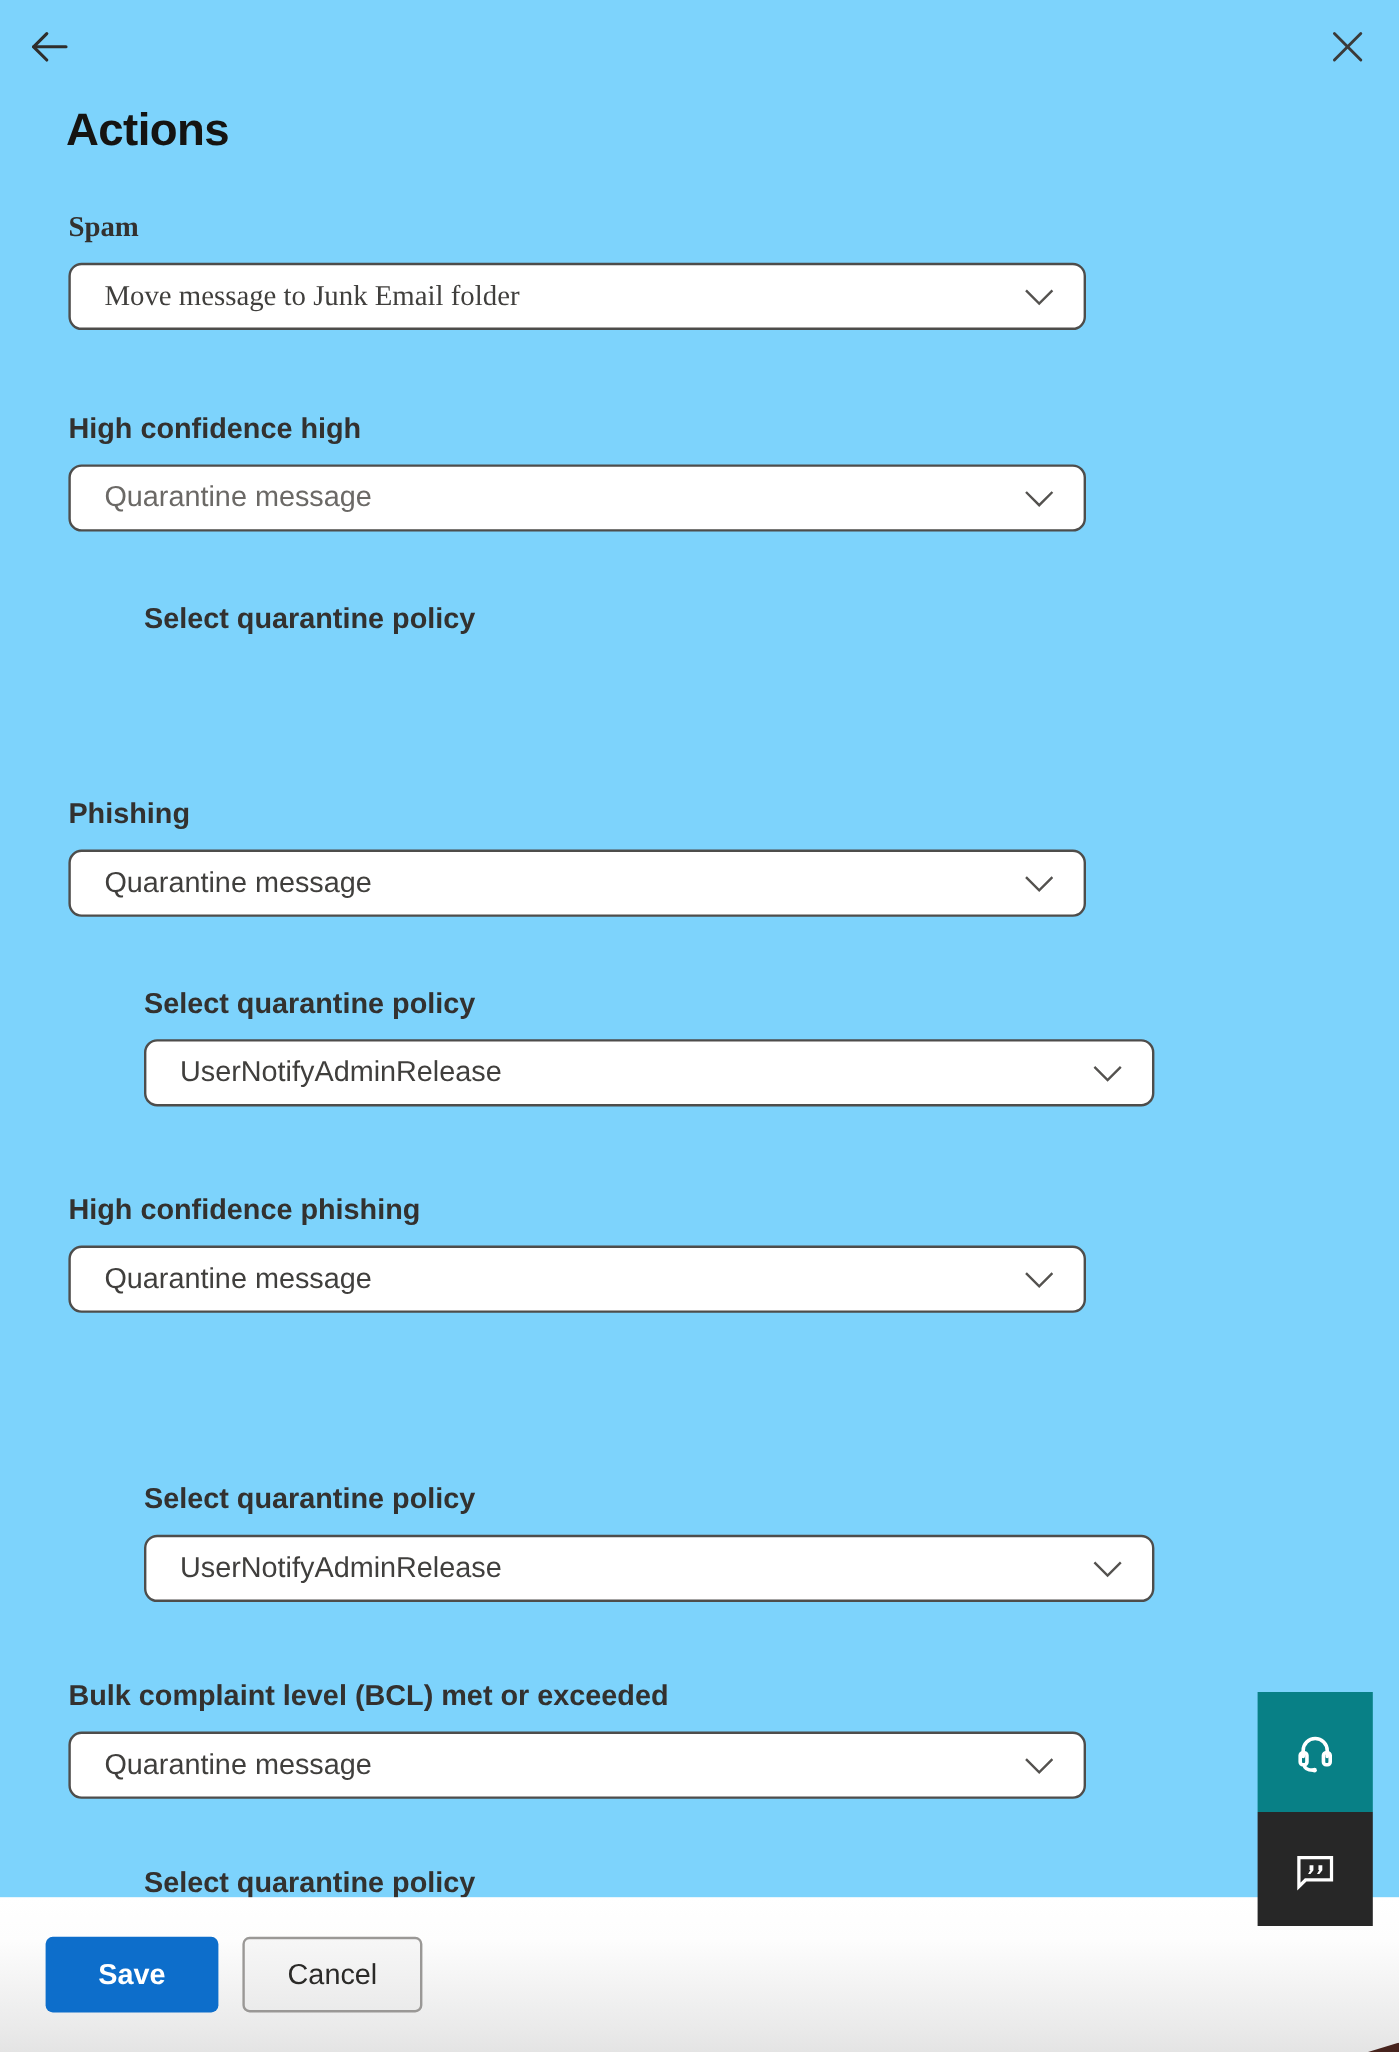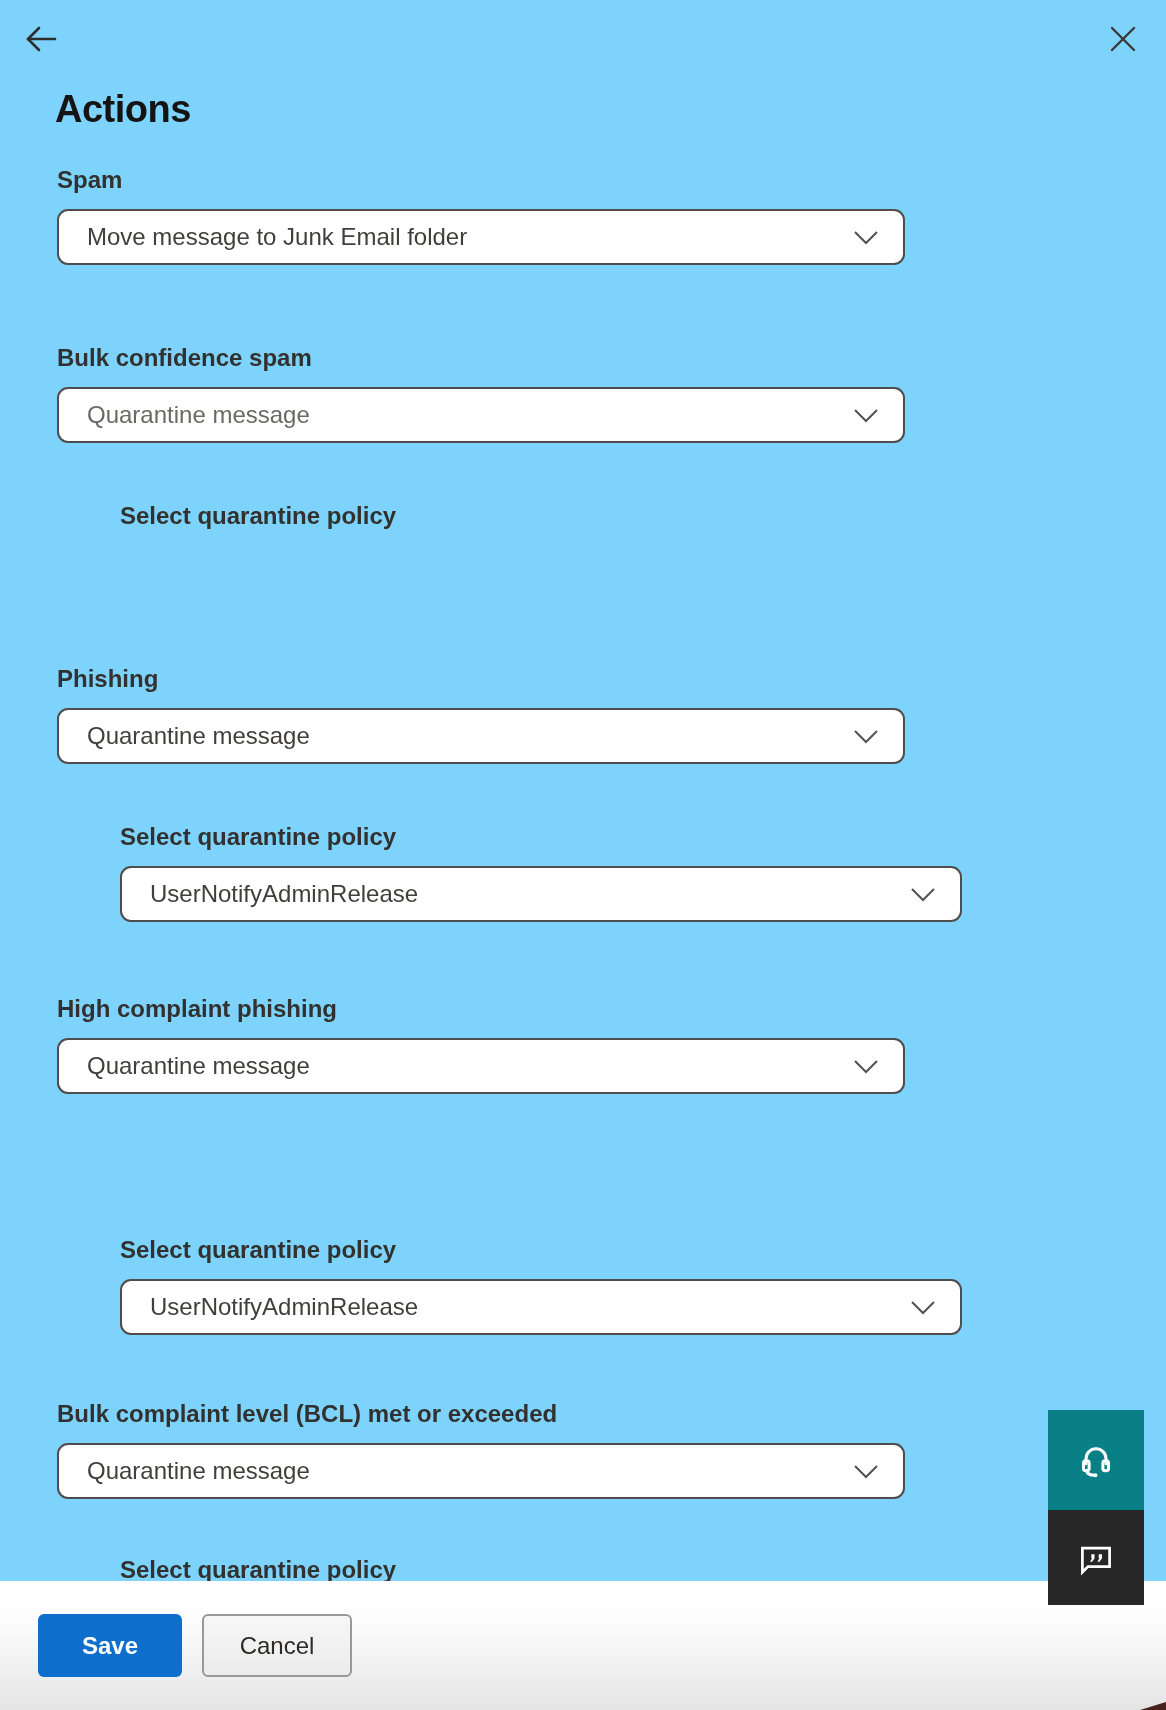--- a/index.html
+++ b/index.html
@@ -21,21 +21,21 @@
   .dropdown{
     box-sizing:border-box;height:56px;background:#fff;
     border:2px solid #4e4d4b;border-radius:11px;
     display:flex;align-items:center;padding:0 24px 0 28px;cursor:pointer;
   }
   .dval{font-size:24px;color:#403f3d;flex:1;white-space:nowrap;overflow:hidden;}
   .dval.muted{color:#6b6966;}
   .chev{flex:0 0 auto;margin-left:12px;}
   .field{position:absolute;left:57px;width:848px;}
   .field.indent{left:120px;width:842px;}
-  .f1{top:166px;} .f2{top:344px;} .f3{top:502px;} .f4{top:665px;}
+  .f1{top:177px;font-family:Liberation Serif, serif;} .f2{top:344px;} .f3{top:502px;} .f4{top:665px;}
   .f5{top:823px;} .f6{top:995px;} .f7{top:1236px;} .f8{top:1400px;}
   .f9{top:1556px;}
   .note{
     position:absolute;left:57px;top:1140px;width:1015px;
     font-size:24px;line-height:36px;color:#403f3d;
   }
   .footer{
     position:absolute;left:0;top:1581px;width:1166px;height:129px;
     background:linear-gradient(180deg,#ffffff 0%,#fdfdfd 28%,#ebebeb 82%,#e4e4e4 100%);
     z-index:5;
@@ -93,21 +93,21 @@
     <div class="flabel">Spam</div>
     <div class="dropdown">
       <span class="dval">Move message to Junk Email folder</span>
       <svg class="chev" width="26" height="15" viewBox="0 0 26 15">
         <path d="M2 2 L13 13 L24 2" fill="none" stroke="#54524f" stroke-width="2"></path>
       </svg>
     </div>
   </div>
 
   <div class="field f2">
-    <div class="flabel">Bulk confidence spam</div>
+    <div class="flabel">High confidence high</div>
     <div class="dropdown">
       <span class="dval muted">Quarantine message</span>
       <svg class="chev" width="26" height="15" viewBox="0 0 26 15">
         <path d="M2 2 L13 13 L24 2" fill="none" stroke="#54524f" stroke-width="2"></path>
       </svg>
     </div>
   </div>
 
   <div class="field indent f3">
     <div class="flabel">Select quarantine policy</div>
@@ -127,21 +127,21 @@
     <div class="flabel">Select quarantine policy</div>
     <div class="dropdown">
       <span class="dval">UserNotifyAdminRelease</span>
       <svg class="chev" width="26" height="15" viewBox="0 0 26 15">
         <path d="M2 2 L13 13 L24 2" fill="none" stroke="#54524f" stroke-width="2"></path>
       </svg>
     </div>
   </div>
 
   <div class="field f6">
-    <div class="flabel">High complaint phishing</div>
+    <div class="flabel">High confidence phishing</div>
     <div class="dropdown">
       <span class="dval">Quarantine message</span>
       <svg class="chev" width="26" height="15" viewBox="0 0 26 15">
         <path d="M2 2 L13 13 L24 2" fill="none" stroke="#54524f" stroke-width="2"></path>
       </svg>
     </div>
   </div>
 
 
   <div class="field indent f7">

